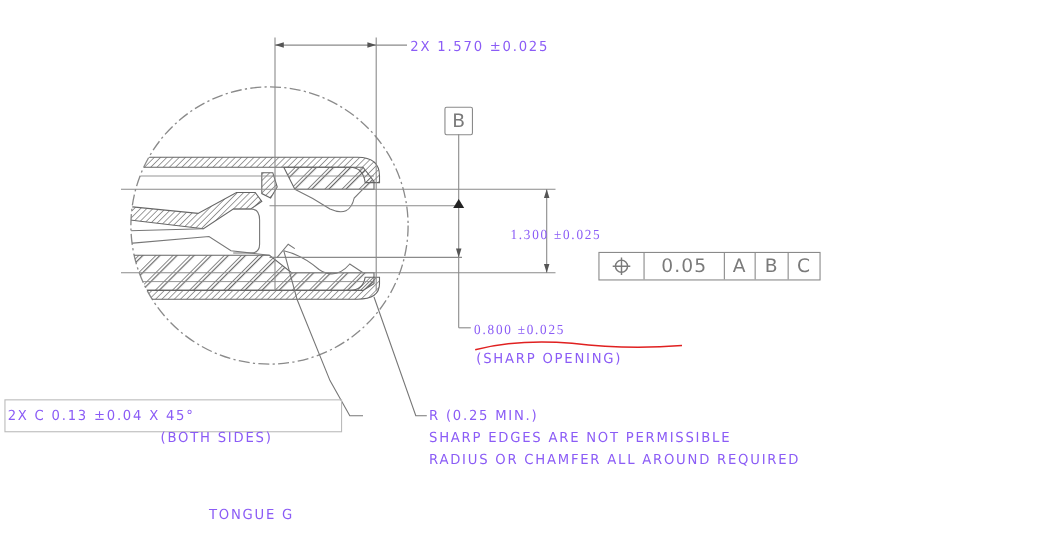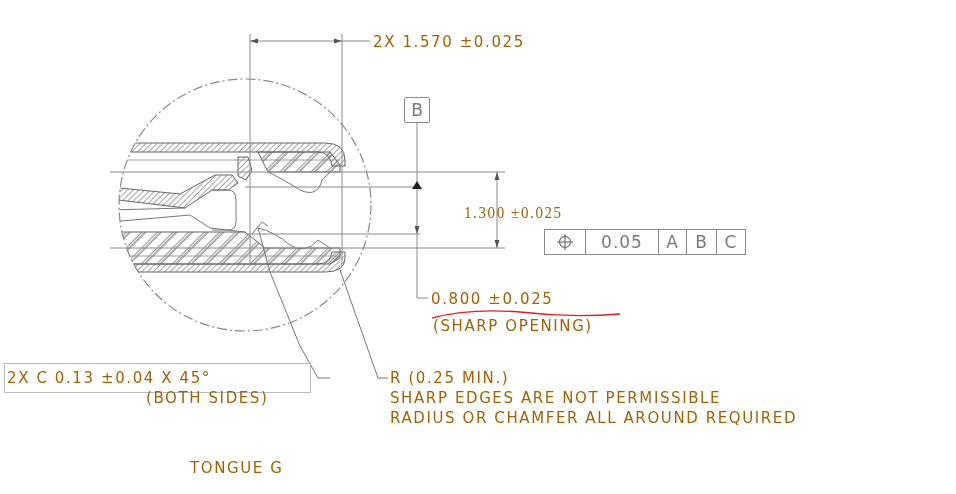--- a/index.html
+++ b/index.html
@@ -1,22 +1,22 @@
 <!DOCTYPE html>
 <html><head>
   <meta charset="utf-8">
   <style>
     html, body { margin: 0; padding: 0; background: #ffffff; }
     body { width: 956px; height: 494px; position: relative; overflow: hidden; }
     #canvas { position: absolute; left: 0; top: 0; width: 956px; height: 494px; }
     .lbl {
       position: absolute;
       font-family: "DejaVu Sans", sans-serif;
-      font-size: 15px;
-      color: #a16207;
+      font-size: 12px;
+      color: #8b5cf6;
       letter-spacing: 1.6px;
       white-space: nowrap;
       line-height: 18px;
       transform: scaleY(1.05);
     }
     .fcf {
       position: absolute; left: 512px; top: 229px; height: 24px;
       display: flex; border: 1px solid #8a8a8a; margin-left: 32px;
     }
     .fcf .cell {
@@ -124,21 +124,21 @@
         <line x1="9" y1="1" x2="9" y2="17" stroke="#7a7a7a" stroke-width="1.3"></line>
         <line x1="1" y1="9" x2="17" y2="9" stroke="#7a7a7a" stroke-width="1.3"></line>
       </svg>
   </div>
   <div class="cell" style="width:72px;">0.05</div>
   <div class="cell" style="width:27px;">A</div>
   <div class="cell" style="width:29px;">B</div>
   <div class="cell" style="width:28px;">C</div>
 </div>
 
-<div class="lbl" style="left:431px; top:290px;">0.800 ±0.025</div>
+<div class="lbl" style="left:431px; top:290px;font-family:Liberation Serif, serif;">0.800 ±0.025</div>
 <div class="lbl" style="left:433px; top:317px;">(SHARP OPENING)</div>
 
 <div class="boxnote"></div>
 <div class="lbl" style="left:7px; top:369px;">2X C 0.13 ±0.04 X 45°</div>
 <div class="lbl" style="left:146px; top:389px;">(BOTH SIDES)</div>
 
 <div class="lbl" style="left:390px; top:369px;">R (0.25 MIN.)</div>
 <div class="lbl" style="left:390px; top:389px;">SHARP EDGES ARE NOT PERMISSIBLE</div>
 <div class="lbl" style="left:390px; top:409px;">RADIUS OR CHAMFER ALL AROUND REQUIRED</div>
 

